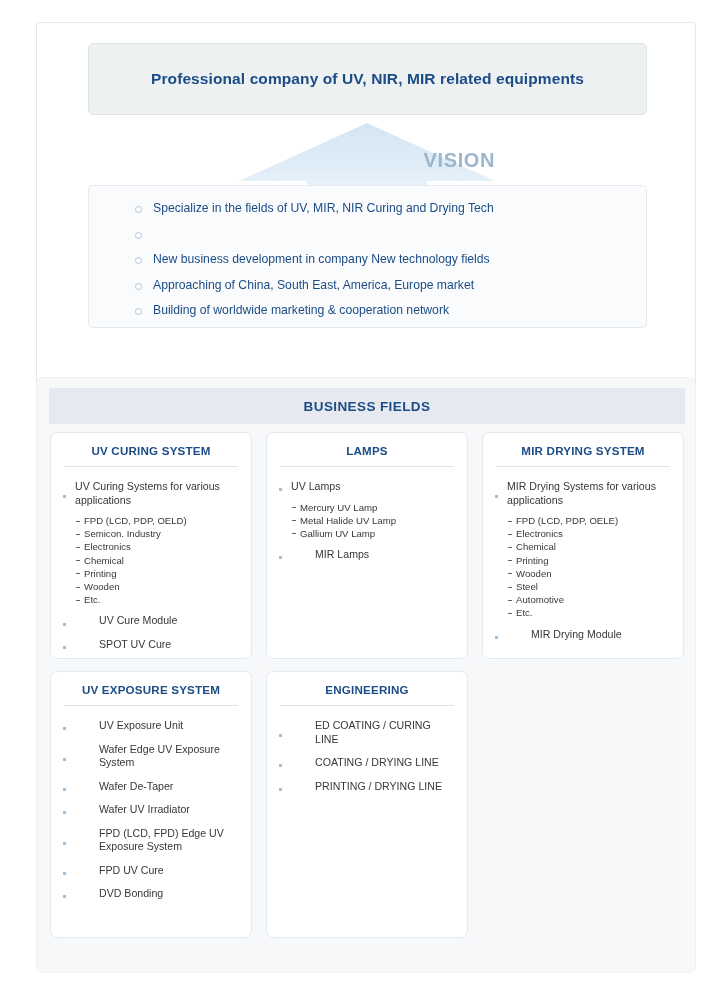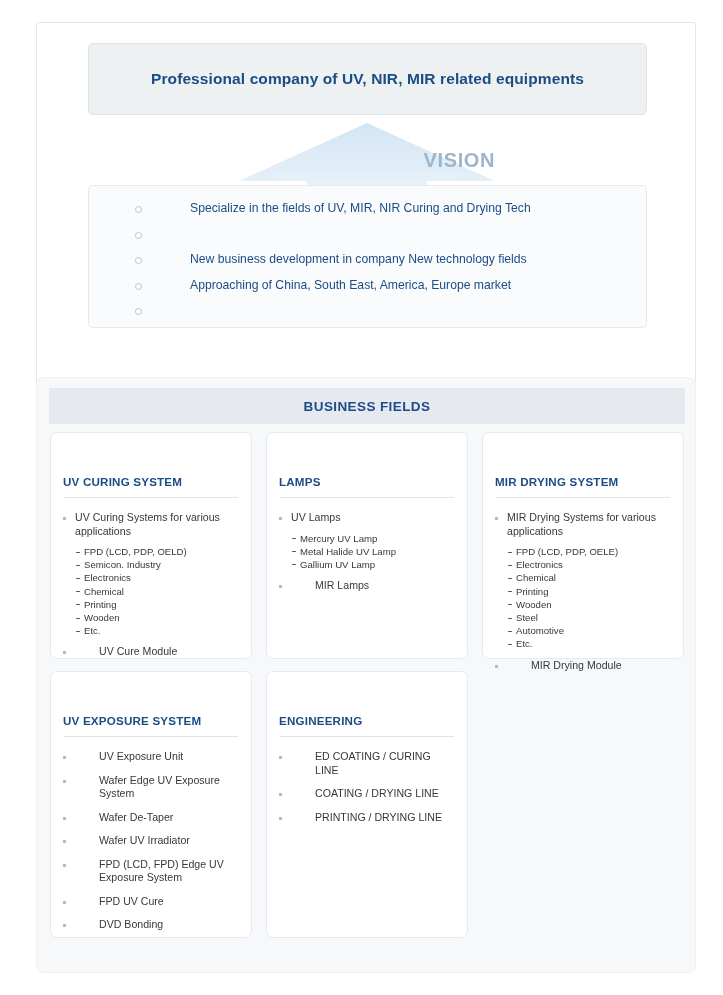--- a/index.html
+++ b/index.html
@@ -85,21 +85,20 @@
     border: 1px solid #e6eaee;
     border-radius: 5px;
     box-sizing: border-box;
     padding: 14px 0 0 0;
   }
   .vision-item {
     display: flex;
     align-items: flex-start;
     padding: 0 0 0 46px;
     height: 25.5px;
-    gap: 37px;
   }
   .vision-bullet {
     width: 5px;
     height: 5px;
     border-radius: 50%;
     border: 1px solid #a9c4dc;
     background: #ffffff;
     margin-top: 6px;
     margin-right: 11px;
     flex: none;
@@ -161,36 +160,36 @@
     box-sizing: border-box;
     padding: 11px 12px 10px 12px;
   }
   .card.row1 { height: 227px; }
   .card.row2 { height: 267px; }
   .card.empty {
     background: transparent;
     border: none;
   }
   .card-title {
+    text-align: center;
     font-size: 11.6px;
     font-weight: bold;
     color: #1c4c86;
     letter-spacing: 0.2px;
     padding-bottom: 9px;
-    margin-top: 31px;
   }
   .card-divider {
     height: 1px;
     background: #dfe4ea;
     margin: 0 1px 13px 1px;
   }
 
   .item {
     display: flex;
-    align-items: flex-start;
+    align-items: center;
     margin-bottom: 7px;
   }
   .item-bullet {
     width: 3px;
     height: 3px;
     background: #9fc0de;
     margin-top: 6px;
     margin-right: 9px;
     flex: none;
   }
@@ -269,20 +268,21 @@
       <div class="vision-item">
         <span class="vision-bullet"></span>
         <span class="vision-item-label">New business development in company New technology fields</span>
       </div>
       <div class="vision-item">
         <span class="vision-bullet"></span>
         <span class="vision-item-label">Approaching of China, South East, America, Europe market</span>
       </div>
       <div class="vision-item">
         <span class="vision-bullet"></span>
+        <span class="vision-item-label">Building of worldwide marketing &amp; cooperation network</span>
       </div>
     </div>
   </div>
 
   <div class="business-panel">
     <div class="business-header">
       <div class="business-header-text">BUSINESS FIELDS</div>
     </div>
 
     <div class="cards-area">

